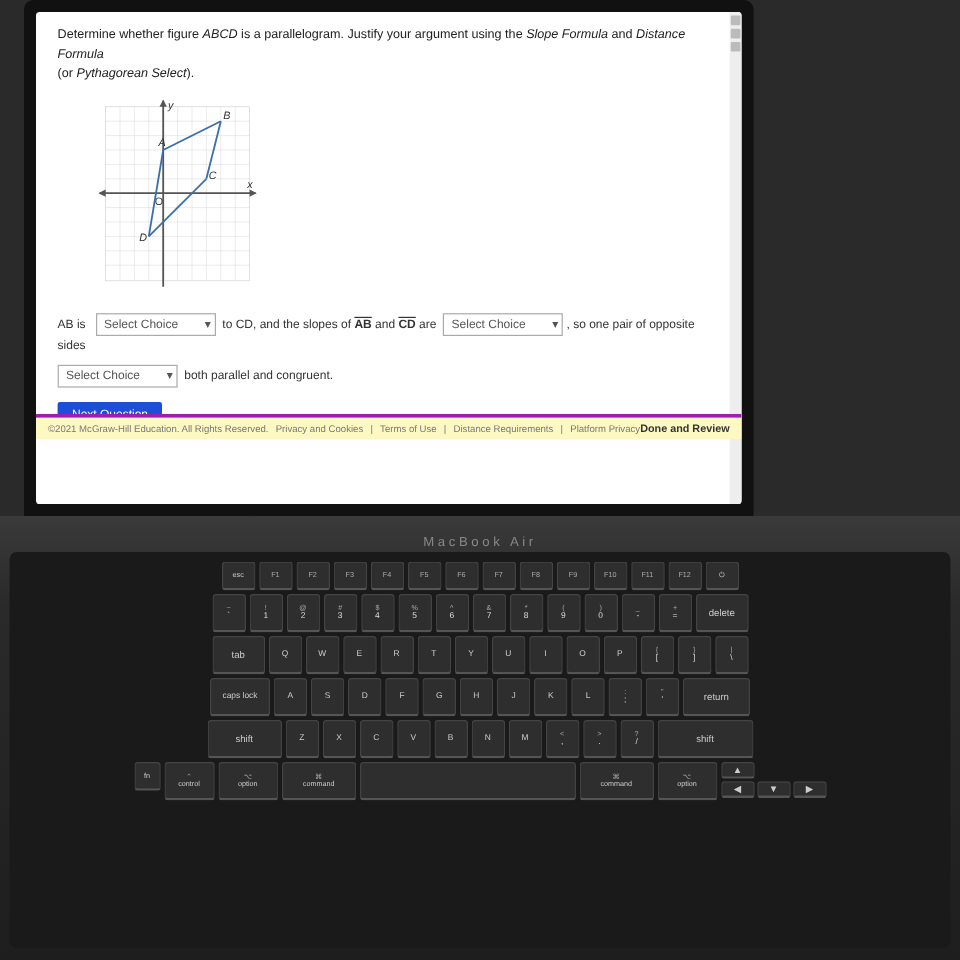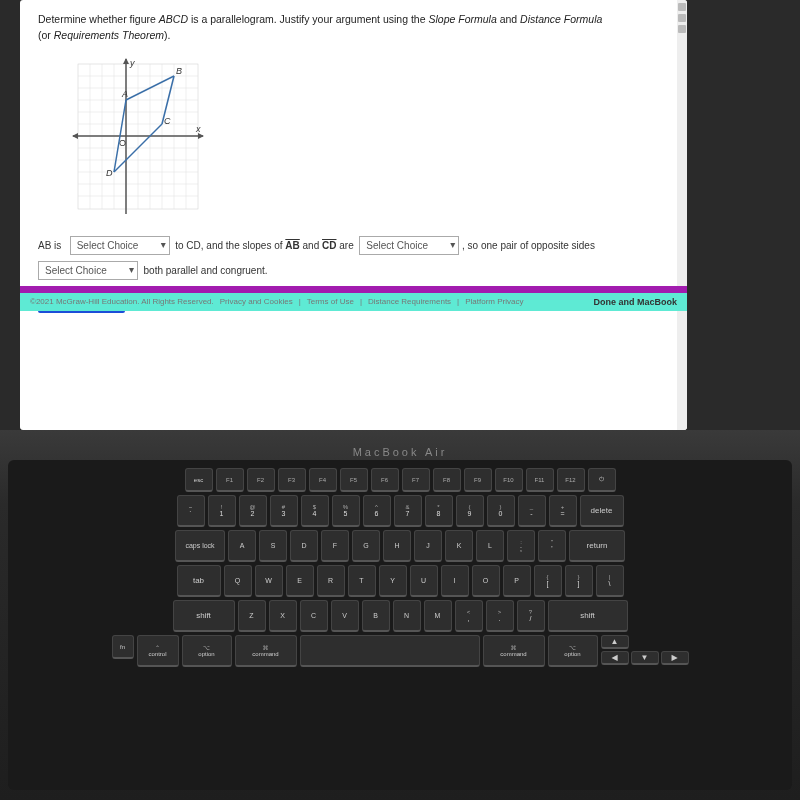--- a/index.html
+++ b/index.html
@@ -18,24 +18,25 @@
       width: 800px;
       height: 800px;
       background: #2a2a2a;
     }
 
     
     .screen-bezel {
       position: absolute;
       top: 0;
       left: 20px;
-      width: 667px;
+      width: 608px;
       height: 430px;
       background: #111;
       border-radius: 8px 8px 0 0;
+      padding: 10px;
     }
 
     
     .screen-content {
       width: 100%;
       height: 100%;
       background: #fff;
       border-radius: 3px;
       overflow: hidden;
       position: relative;
@@ -126,31 +127,31 @@
       border: none;
       padding: 5px 12px;
       font-size: 10px;
       cursor: pointer;
       border-radius: 2px;
       margin-top: 6px;
     }
 
     .footer-bar {
       position: absolute;
-      bottom: 12px;
+      bottom: 0;
       left: 0;
       right: 0;
-      border-top: 7px solid #a21caf;
+      border-top: 3px solid #a21caf;
       padding: 4px 10px;
       display: flex;
       justify-content: space-between;
       align-items: center;
       font-size: 8px;
       color: #777;
-      background: #5eead4;
+      background: #fef9c3;
     }
 
     .footer-links {
       display: flex;
       gap: 6px;
     }
 
     .footer-links span {
       cursor: pointer;
     }
@@ -277,21 +278,21 @@
       <div class="scroll-bar">
         <div class="scroll-btn"></div>
         <div class="scroll-btn"></div>
         <div class="scroll-btn"></div>
       </div>
 
       <div class="page-content">
         
         
         <div class="question-text">
-          Determine whether figure <em>ABCD</em> is a parallelogram. Justify your argument using the <em>Slope Formula</em> and <em>Distance Formula</em><br>(or <em>Requirements Theorem</em>).
+          Determine whether figure <em>ABCD</em> is a parallelogram. Justify your argument using the <em>Slope Formula</em> and <em>Distance Formula</em><br>(or <em>Pythagorean Select</em>).
         </div>
 
         
         <div class="graph-container">
           <svg class="graph-svg" viewBox="0 0 155 170">
 
             <rect x="20" y="10" width="120" height="145" fill="white" stroke="#ccc" stroke-width="0.5"></rect>
 
             <line x1="32" y1="10" x2="32" y2="155" stroke="#ddd" stroke-width="0.5"></line>
             <line x1="44" y1="10" x2="44" y2="155" stroke="#ddd" stroke-width="0.5"></line>
@@ -380,21 +381,21 @@
           <div class="footer-links">
             <span>©2021 McGraw-Hill Education. All Rights Reserved.</span>
             <span>Privacy and Cookies</span>
             <span>|</span>
             <span>Terms of Use</span>
             <span>|</span>
             <span>Distance Requirements</span>
             <span>|</span>
             <span>Platform Privacy</span>
           </div>
-          <div class="done-review">Done and MacBook</div>
+          <div class="done-review">Done and Review</div>
         </div>
 
       </div>
     </div>
   </div>
 
   <div class="macbook-bottom">
     <div class="macbook-label">MacBook Air</div>
 
     <div class="keyboard">
@@ -492,20 +493,68 @@
         <div class="key">
             <span class="key-label-top">_</span>
             <span class="key-label-bottom">-</span>
           </div>
         <div class="key">
             <span class="key-label-top">+</span>
             <span class="key-label-bottom">=</span>
           </div>
         <div class="key wide">
             <span style="font-size:8px;">delete</span>
+          </div>
+      </div>
+
+      <div class="key-row">
+        <div class="key tab-key">
+            <span style="font-size:8px;">tab</span>
+          </div>
+        <div class="key">
+            <span>Q</span>
+          </div>
+        <div class="key">
+            <span>W</span>
+          </div>
+        <div class="key">
+            <span>E</span>
+          </div>
+        <div class="key">
+            <span>R</span>
+          </div>
+        <div class="key">
+            <span>T</span>
+          </div>
+        <div class="key">
+            <span>Y</span>
+          </div>
+        <div class="key">
+            <span>U</span>
+          </div>
+        <div class="key">
+            <span>I</span>
+          </div>
+        <div class="key">
+            <span>O</span>
+          </div>
+        <div class="key">
+            <span>P</span>
+          </div>
+        <div class="key">
+            <span class="key-label-top">{</span>
+            <span class="key-label-bottom">[</span>
+          </div>
+        <div class="key">
+            <span class="key-label-top">}</span>
+            <span class="key-label-bottom">]</span>
+          </div>
+        <div class="key">
+            <span class="key-label-top">|</span>
+            <span class="key-label-bottom">\</span>
           </div>
       </div>
 
       <div class="key-row">
         <div class="key caps">
             <span style="font-size:7px;">caps lock</span>
           </div>
         <div class="key">
             <span>A</span>
           </div>
@@ -536,68 +585,20 @@
         <div class="key">
             <span class="key-label-top">:</span>
             <span class="key-label-bottom">;</span>
           </div>
         <div class="key">
             <span class="key-label-top">"</span>
             <span class="key-label-bottom">'</span>
           </div>
         <div class="key wider">
             <span style="font-size:8px;">return</span>
-          </div>
-      </div>
-
-      <div class="key-row">
-        <div class="key tab-key">
-            <span style="font-size:8px;">tab</span>
-          </div>
-        <div class="key">
-            <span>Q</span>
-          </div>
-        <div class="key">
-            <span>W</span>
-          </div>
-        <div class="key">
-            <span>E</span>
-          </div>
-        <div class="key">
-            <span>R</span>
-          </div>
-        <div class="key">
-            <span>T</span>
-          </div>
-        <div class="key">
-            <span>Y</span>
-          </div>
-        <div class="key">
-            <span>U</span>
-          </div>
-        <div class="key">
-            <span>I</span>
-          </div>
-        <div class="key">
-            <span>O</span>
-          </div>
-        <div class="key">
-            <span>P</span>
-          </div>
-        <div class="key">
-            <span class="key-label-top">{</span>
-            <span class="key-label-bottom">[</span>
-          </div>
-        <div class="key">
-            <span class="key-label-top">}</span>
-            <span class="key-label-bottom">]</span>
-          </div>
-        <div class="key">
-            <span class="key-label-top">|</span>
-            <span class="key-label-bottom">\</span>
           </div>
       </div>
 
       <div class="key-row">
         <div class="key shift-l">
             <span style="font-size:8px;">shift</span>
           </div>
         <div class="key">
             <span>Z</span>
           </div>

